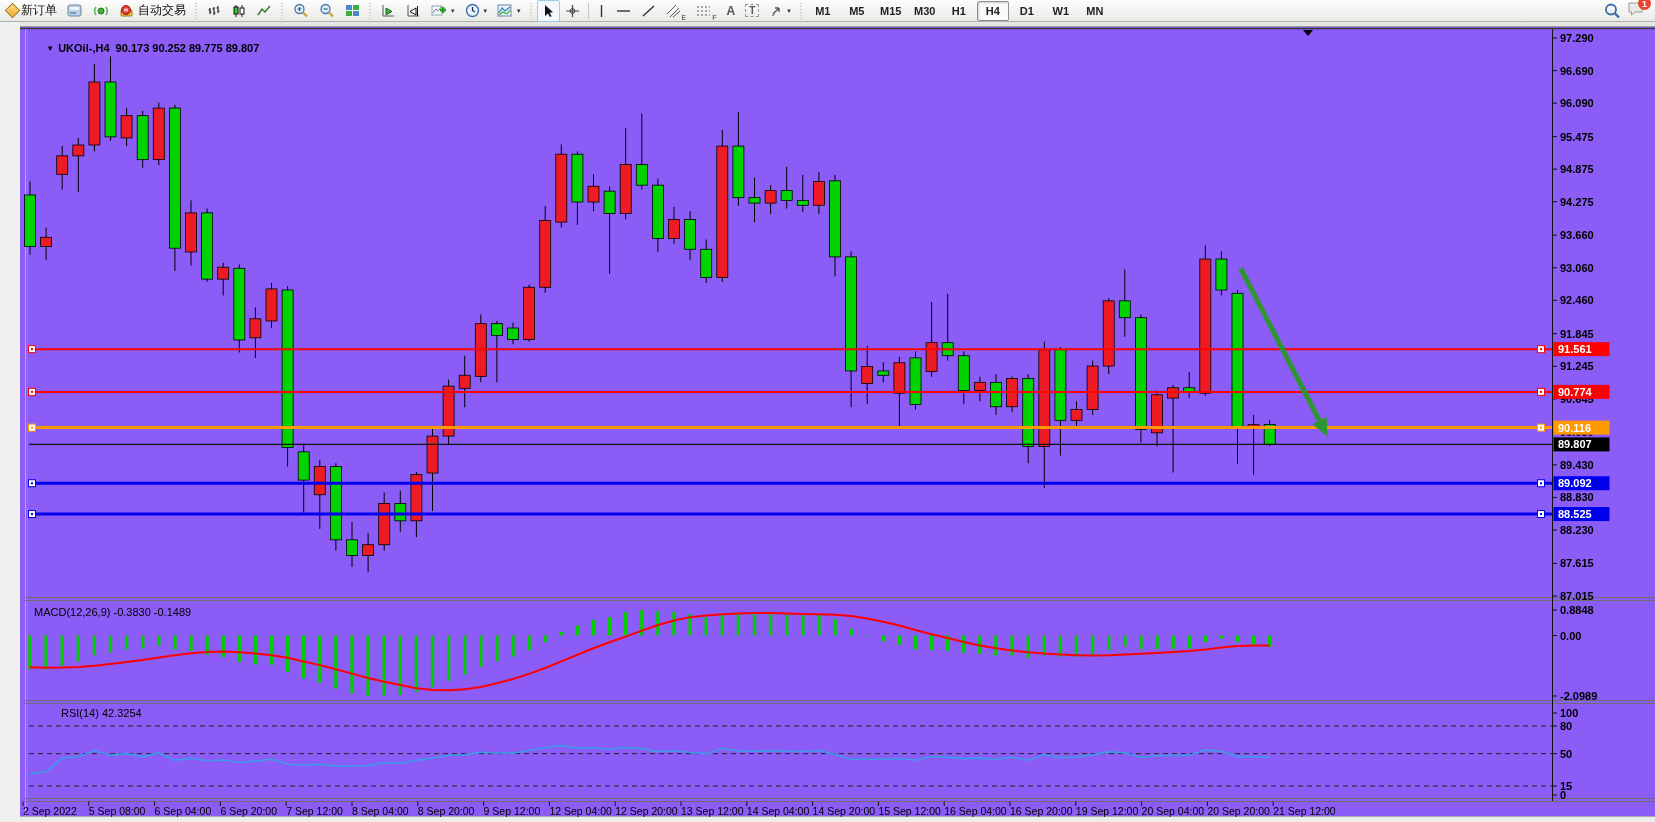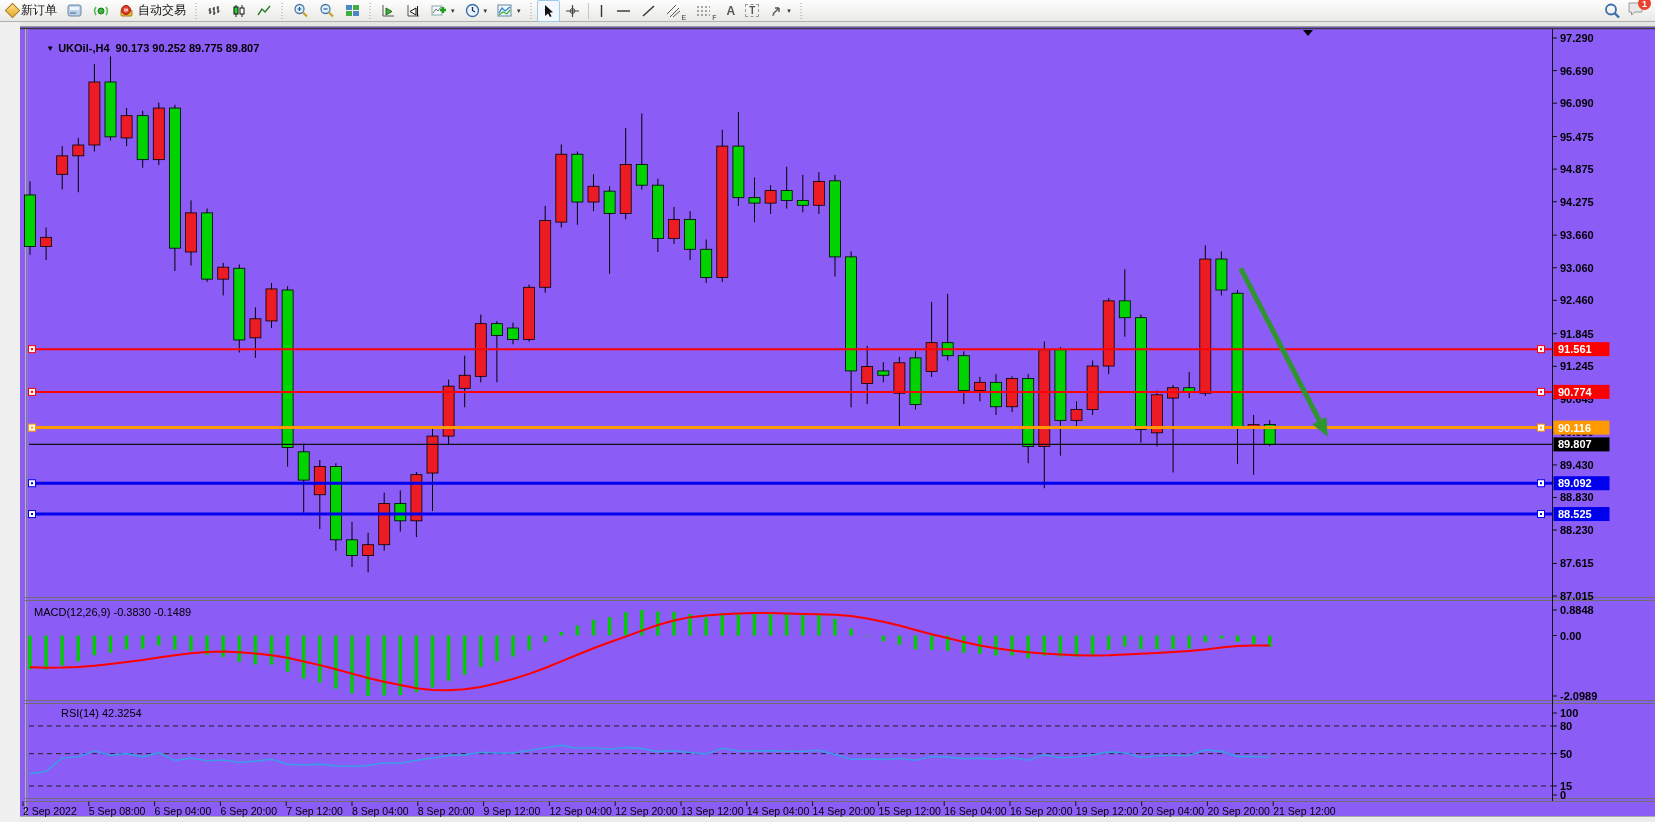--- a/index.html
+++ b/index.html
@@ -190,20 +190,31 @@
     <span class="letter" style="border:1px dashed #999;padding:0 3px;color:#555;font-size:10px;">T</span>
   </div>
   <div class="tbtn">
     <svg width="14" height="14">
         <path d="M4 10 L10 4 M10 4 h-4 M10 4 v4" stroke="#555" stroke-width="1.4" fill="none"></path>
         <path d="M3 12 l3 -1 -2 -1 z" fill="#555"></path>
       </svg>
     <span class="caret">▾</span>
   </div>
   <div class="grip"></div>
+  <div id="tf-group" style="display:flex;align-items:center;gap:2px;">
+      <div class="tfbtn">M1</div>
+      <div class="tfbtn">M5</div>
+      <div class="tfbtn">M15</div>
+      <div class="tfbtn">M30</div>
+      <div class="tfbtn">H1</div>
+      <div class="tfbtn active">H4</div>
+      <div class="tfbtn">D1</div>
+      <div class="tfbtn">W1</div>
+      <div class="tfbtn">MN</div>
+    </div>
   <div id="tb-right">
     <svg width="17" height="16">
         <circle cx="7" cy="6.5" r="5" fill="none" stroke="#3a6ea8" stroke-width="1.8"></circle>
         <line x1="10.5" y1="10" x2="15" y2="14.5" stroke="#3a6ea8" stroke-width="2.4"></line>
       </svg>
     <div style="position:relative;">
       <svg width="18" height="16">
           <path d="M2 2 h13 v9 h-7 l-3.5 3 v-3 h-2.5 z" fill="#e8e8e8" stroke="#9a9a9a"></path>
         </svg>
       <div class="badge">1</div>

